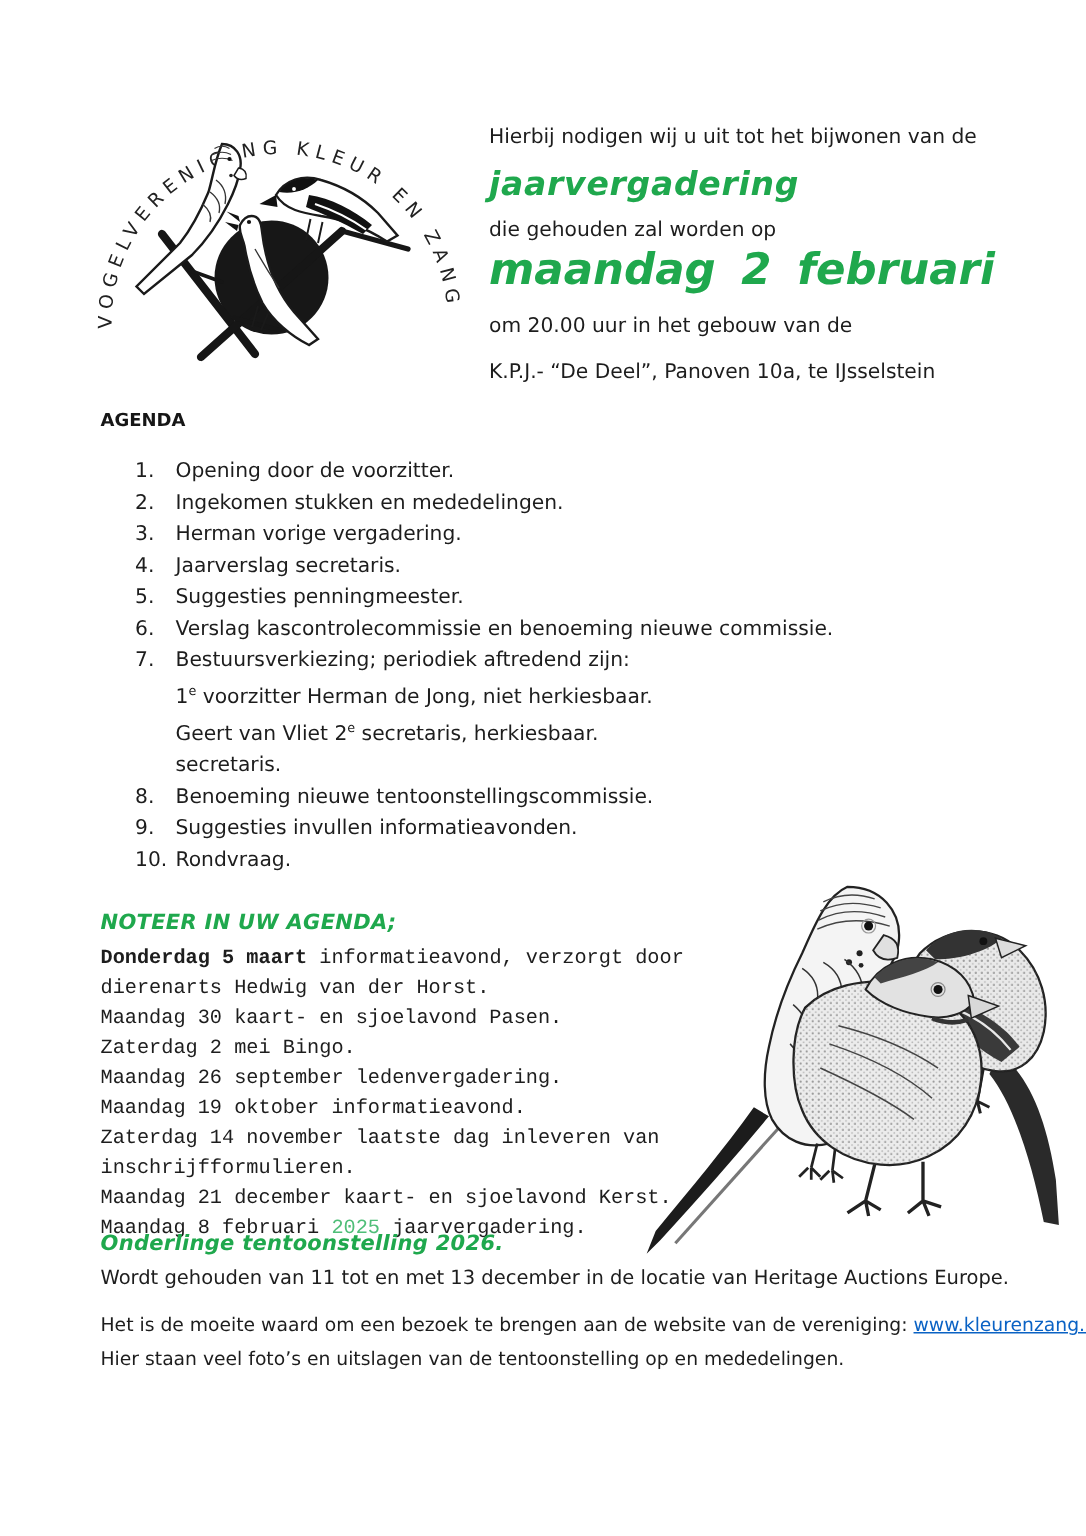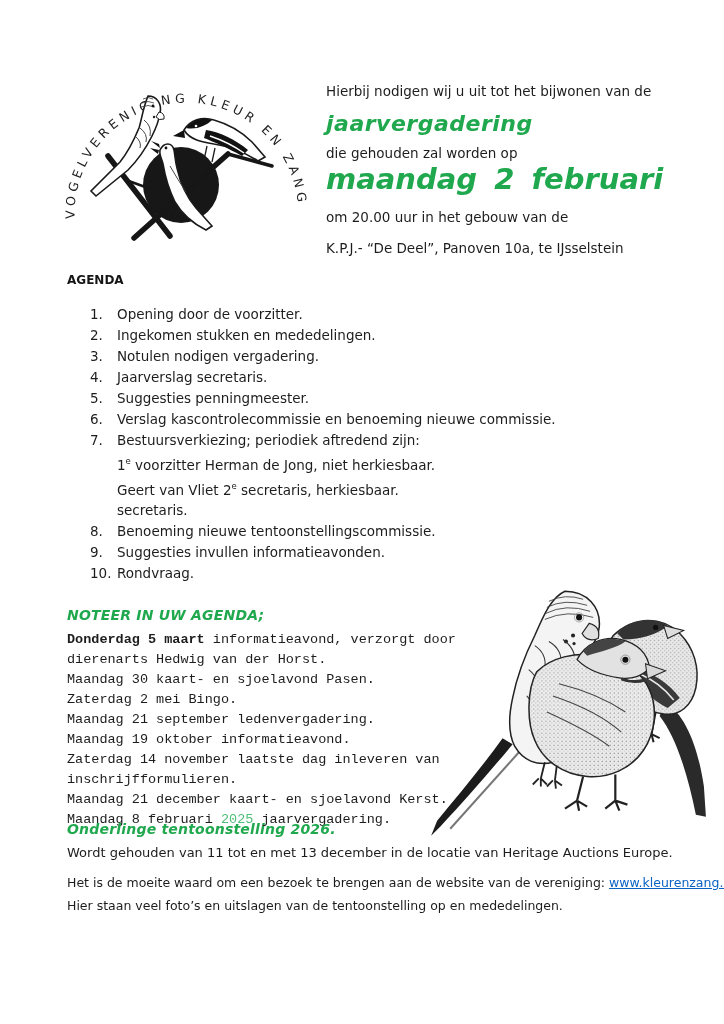--- a/index.html
+++ b/index.html
@@ -117,21 +117,21 @@
     <div class="arow t">
         <span class="anum">1.</span>
         <span>Opening door de voorzitter.</span>
       </div>
     <div class="arow t">
         <span class="anum">2.</span>
         <span>Ingekomen stukken en mededelingen.</span>
       </div>
     <div class="arow t">
         <span class="anum">3.</span>
-        <span>Notulen nodigen vergadering.</span>
+        <span>Herman vorige vergadering.</span>
       </div>
     <div class="arow t">
         <span class="anum">4.</span>
         <span>Jaarverslag secretaris.</span>
       </div>
     <div class="arow t">
         <span class="anum">5.</span>
         <span>Suggesties penningmeester.</span>
       </div>
     <div class="arow t">
@@ -158,21 +158,21 @@
         <span>Rondvraag.</span>
       </div>
   </div>
 
   <div class="noteer">
     <h3 class="green-head">NOTEER IN UW AGENDA;</h3>
     <div class="nline"><span class="b">Donderdag 5 maart</span><span> informatieavond, verzorgt door</span></div>
     <div class="nline"><span>dierenarts Hedwig van der Horst.</span></div>
     <div class="nline"><span>Maandag 30 kaart- en sjoelavond Pasen.</span></div>
     <div class="nline"><span>Zaterdag 2 mei Bingo.</span></div>
-    <div class="nline"><span>Maandag 21 september ledenvergadering.</span></div>
+    <div class="nline"><span>Maandag 26 september ledenvergadering.</span></div>
     <div class="nline"><span>Maandag 19 oktober informatieavond.</span></div>
     <div class="nline"><span>Zaterdag 14 november laatste dag inleveren van</span></div>
     <div class="nline"><span>inschrijfformulieren.</span></div>
     <div class="nline"><span>Maandag 21 december kaart- en sjoelavond Kerst.</span></div>
     <div class="nline"><span>Maandag 8 februari </span><span class="accent-green">2025</span><span> jaarvergadering.</span></div>
   </div>
 
   <svg class="birds" viewBox="0 0 300 270">
     <defs>
       <pattern id="dots" width="4" height="4" patternUnits="userSpaceOnUse">

